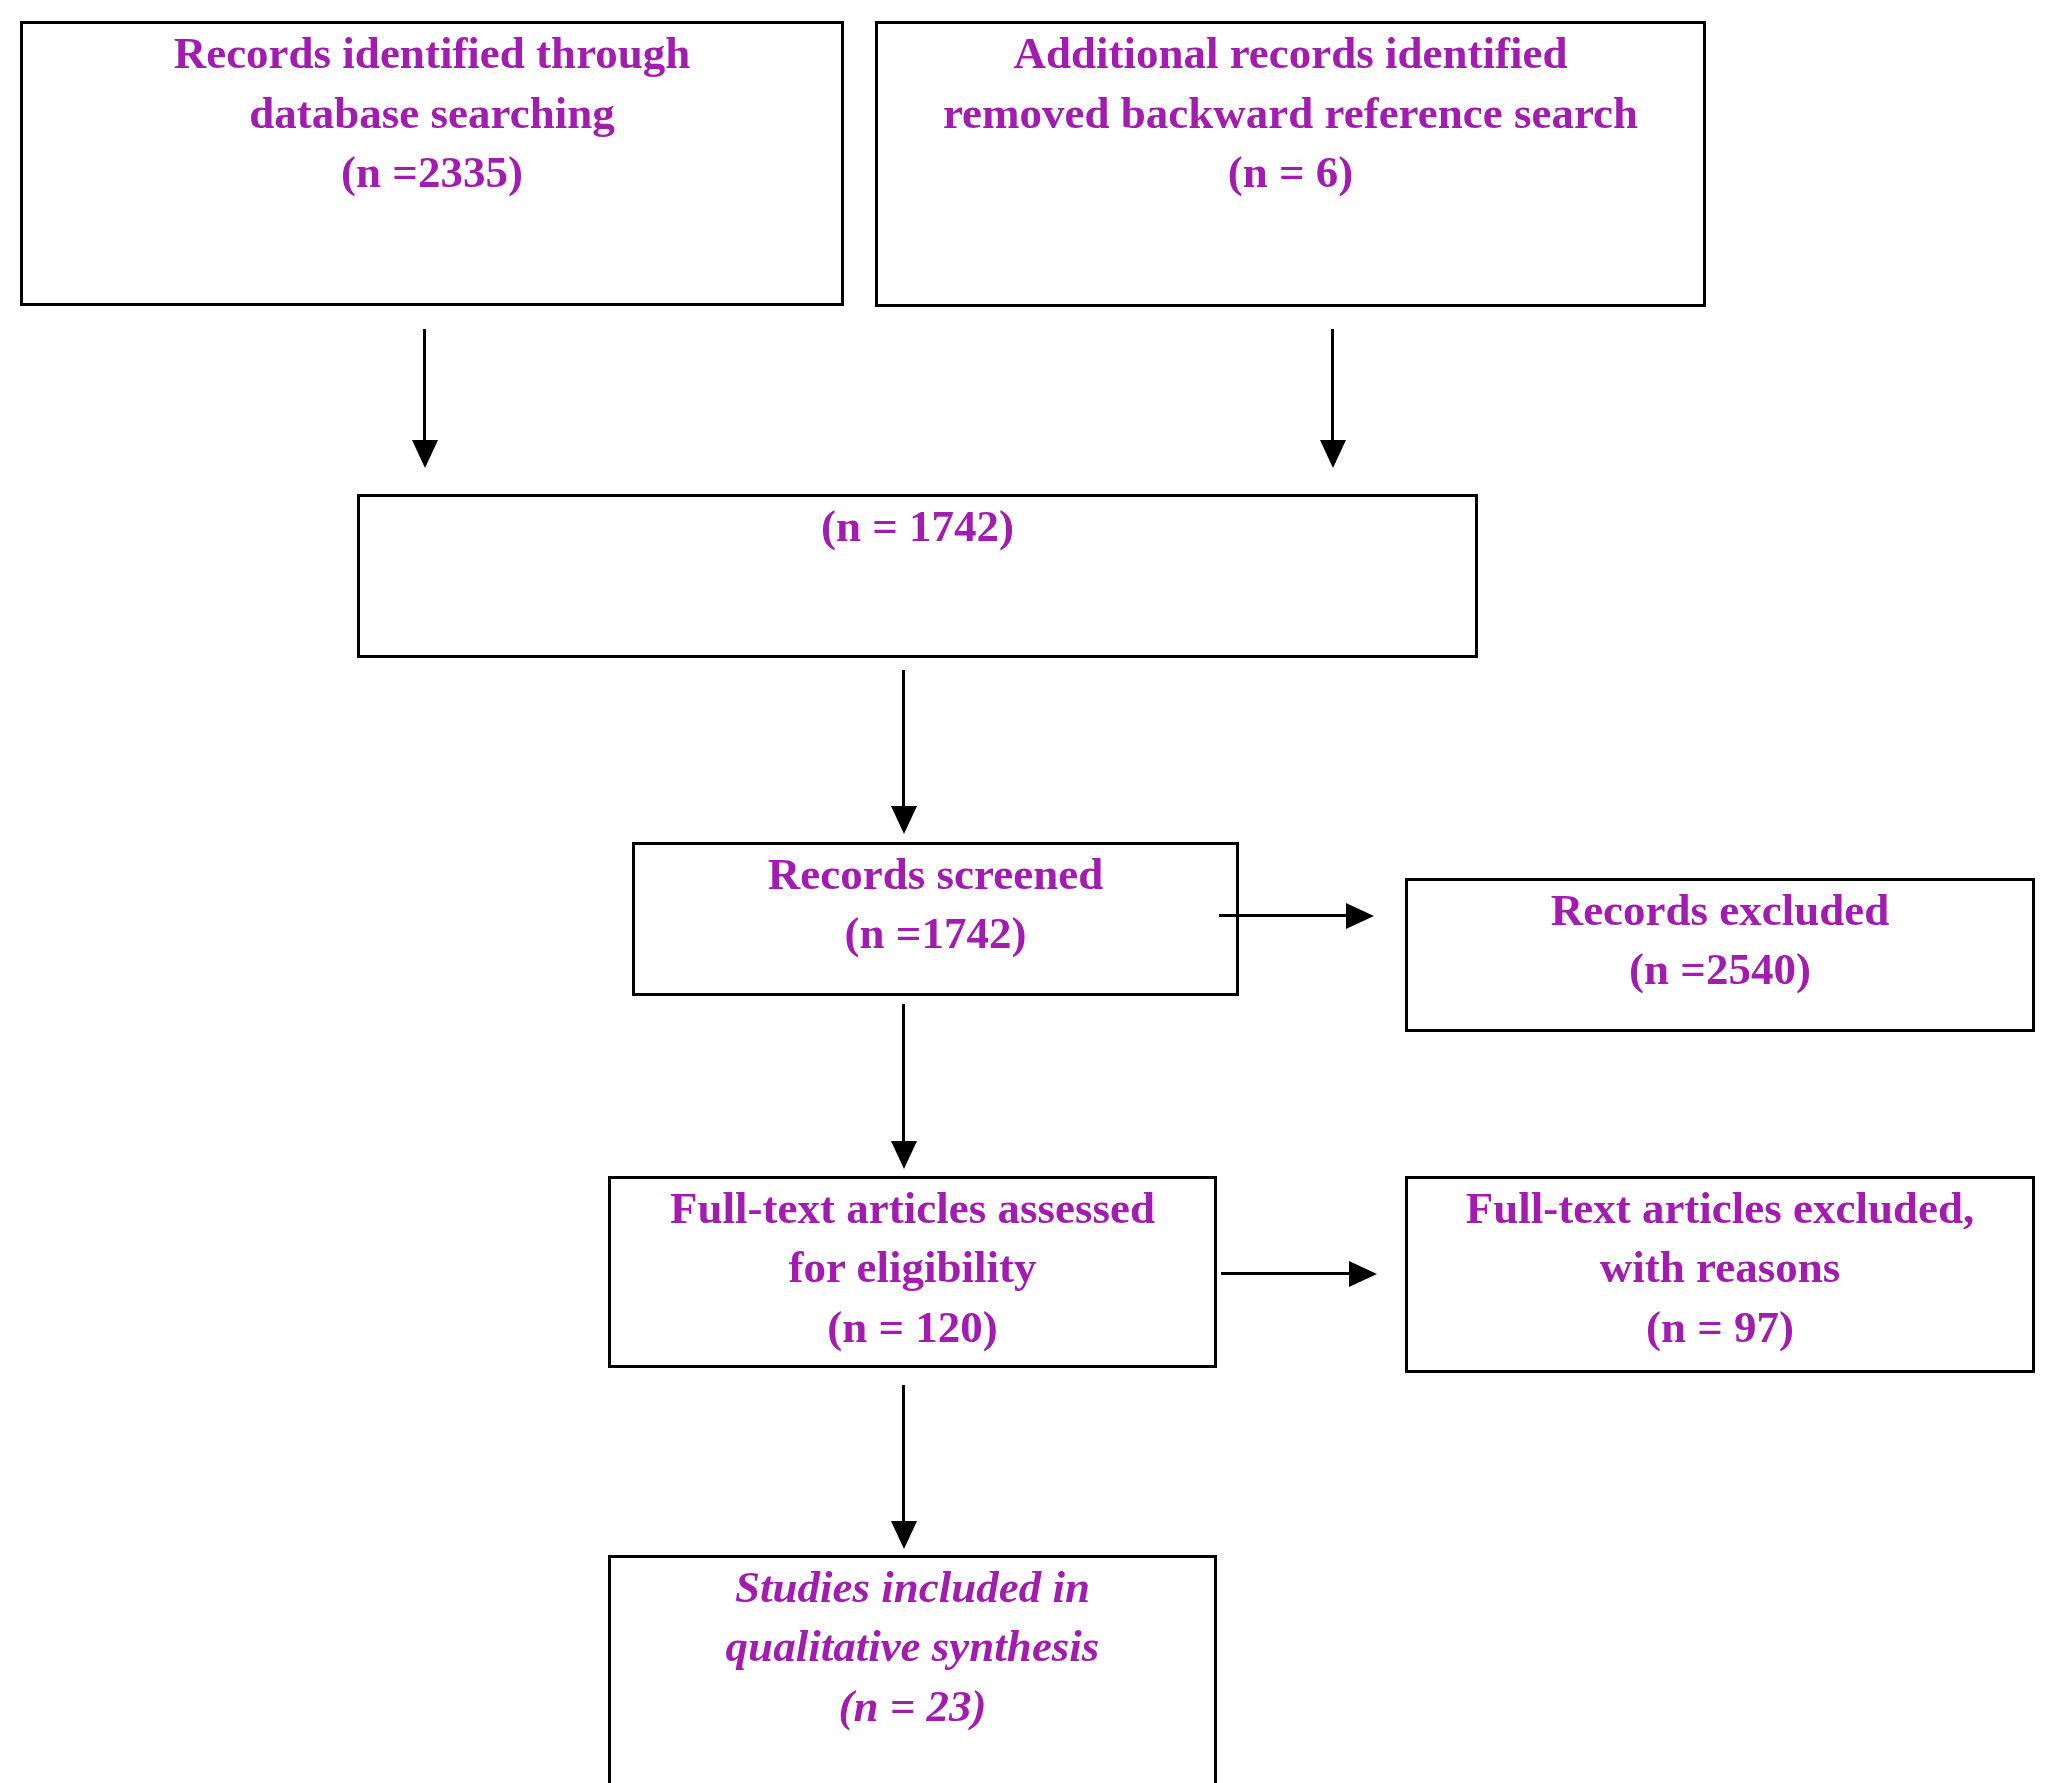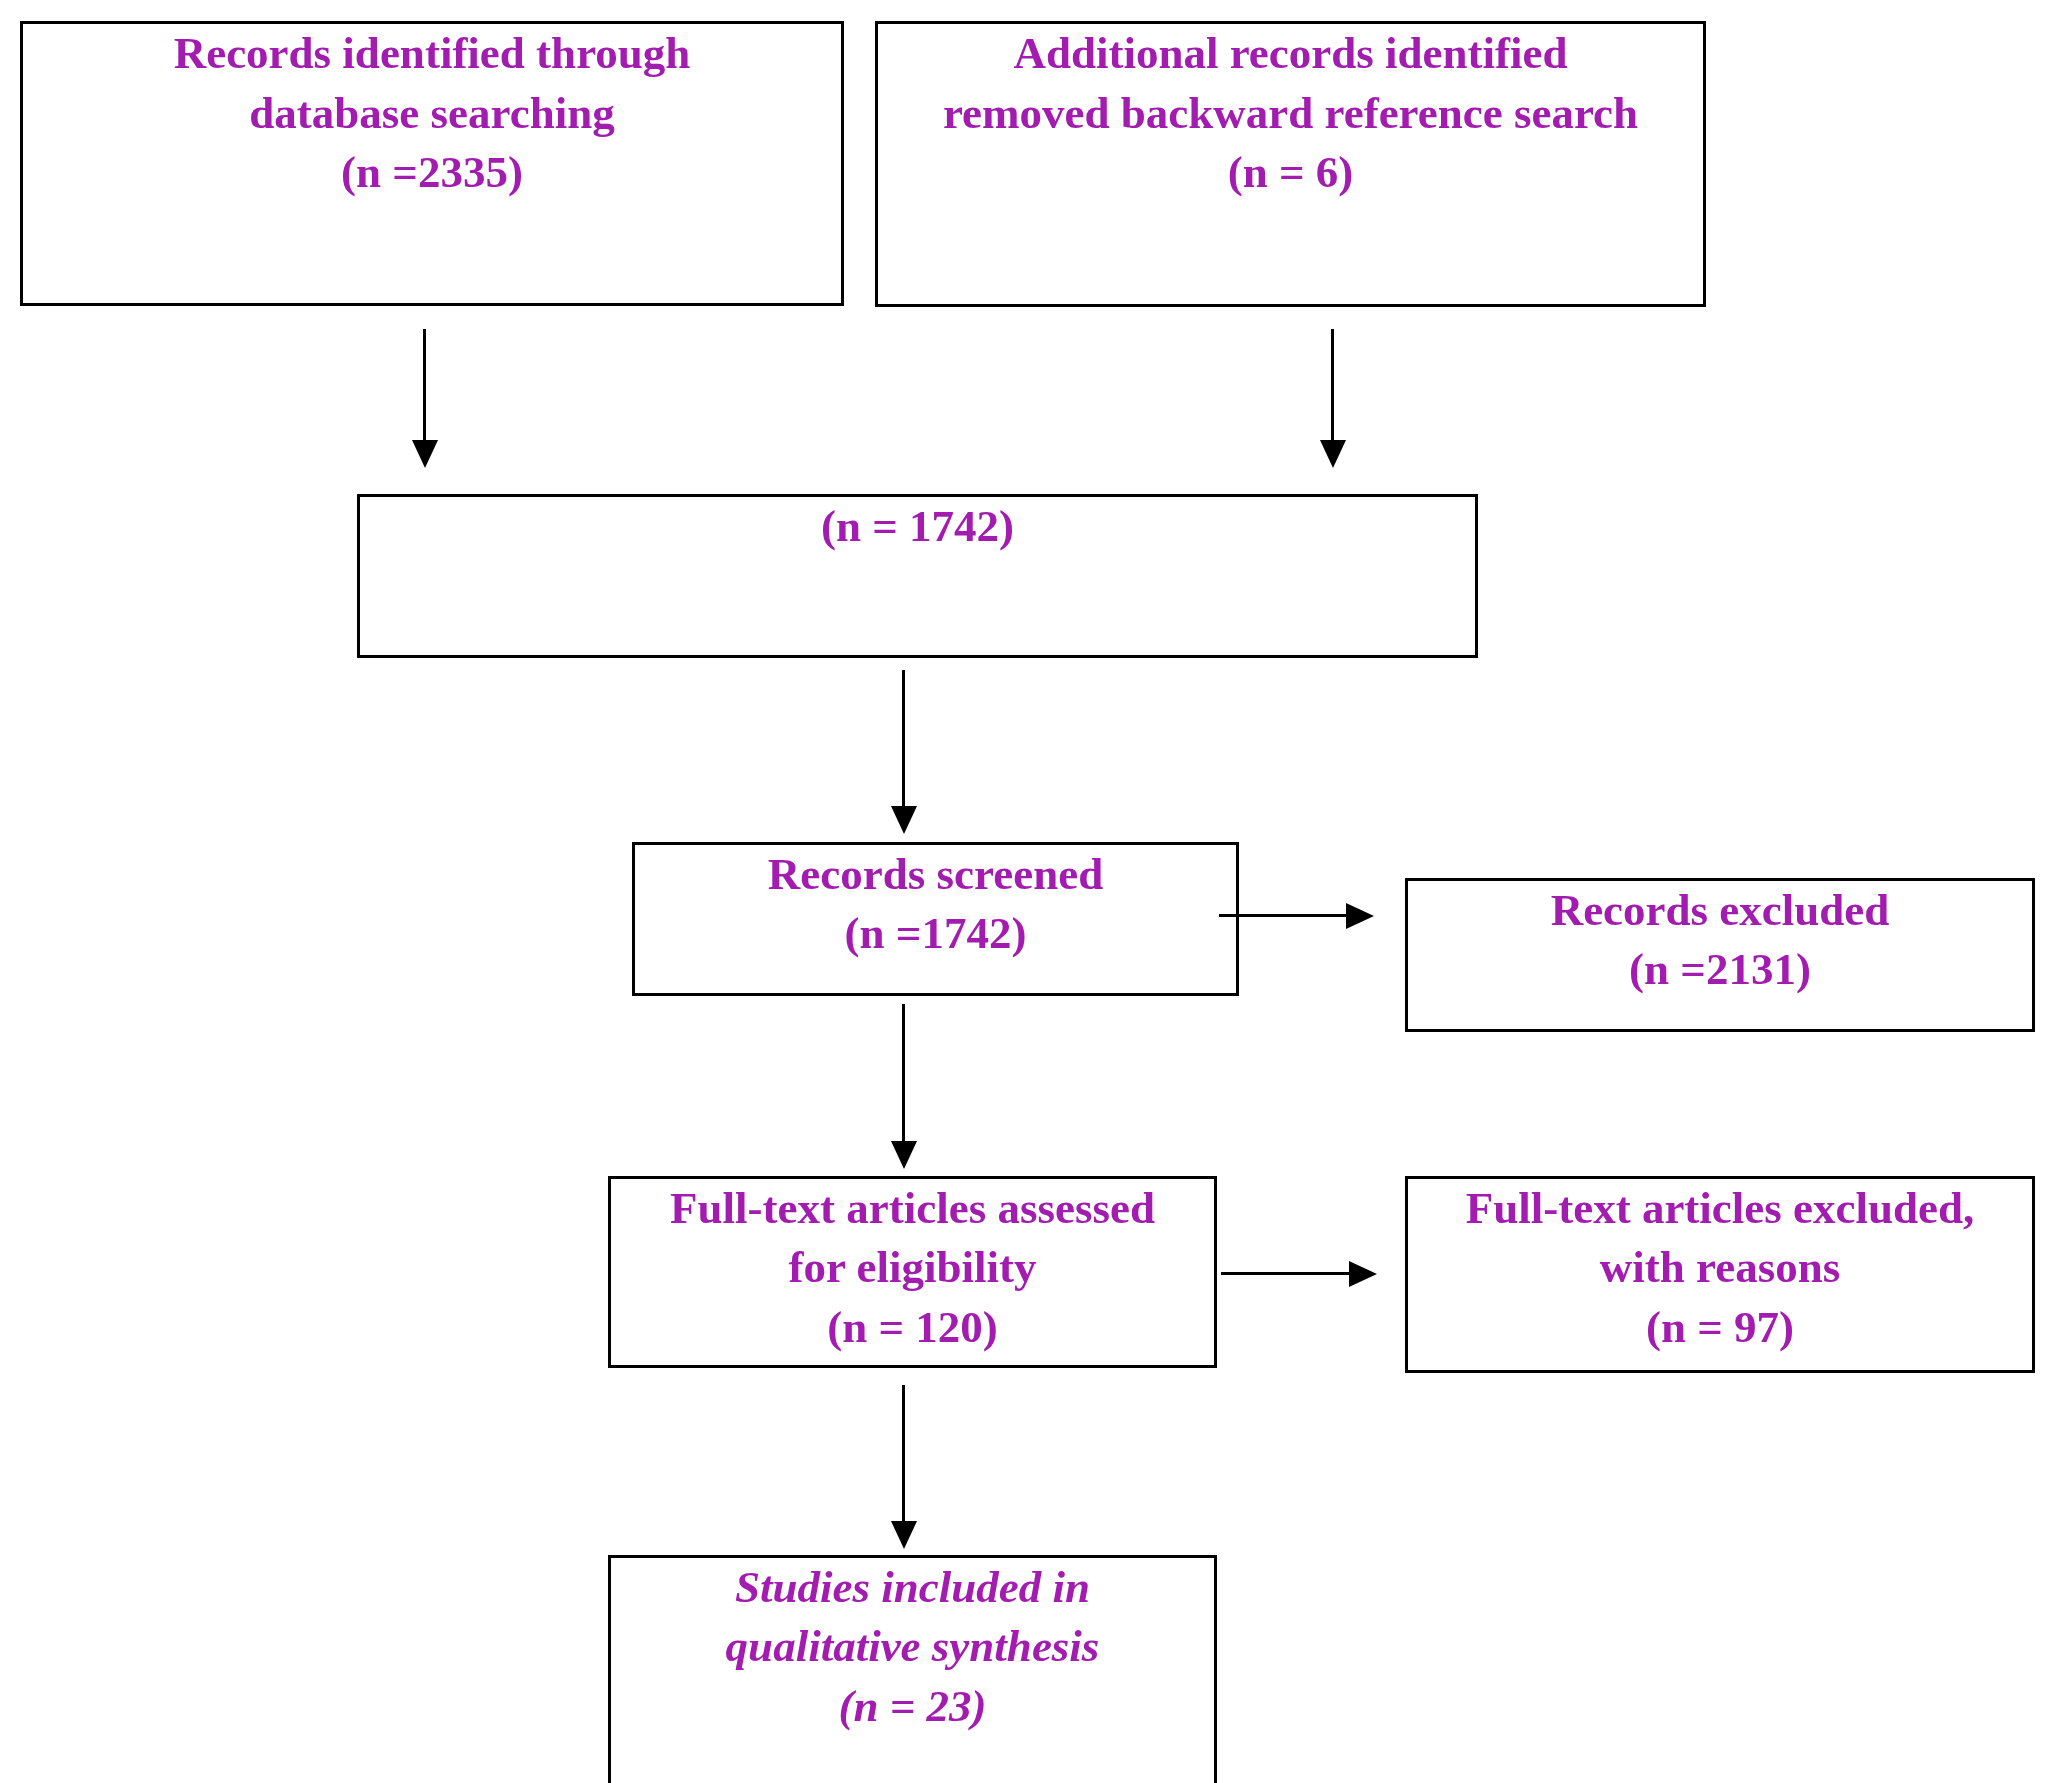--- a/index.html
+++ b/index.html
@@ -116,21 +116,21 @@
     <div class="line">(n =1742)</div>
   </div>
 
   <div class="arrow arrow-right" id="arrow-screened-to-excluded">
     <div class="shaft"></div>
     <div class="head"></div>
   </div>
 
   <div class="box" id="box-excluded">
     <div class="line">Records excluded</div>
-    <div class="line">(n =2131)</div>
+    <div class="line">(n =2540)</div>
   </div>
 
   <div class="arrow arrow-down" id="arrow-screened-to-fulltext">
     <div class="shaft"></div>
     <div class="head"></div>
   </div>
 
   <div class="box" id="box-fulltext">
     <div class="line">Full-text articles assessed</div>
     <div class="line">for eligibility</div>

